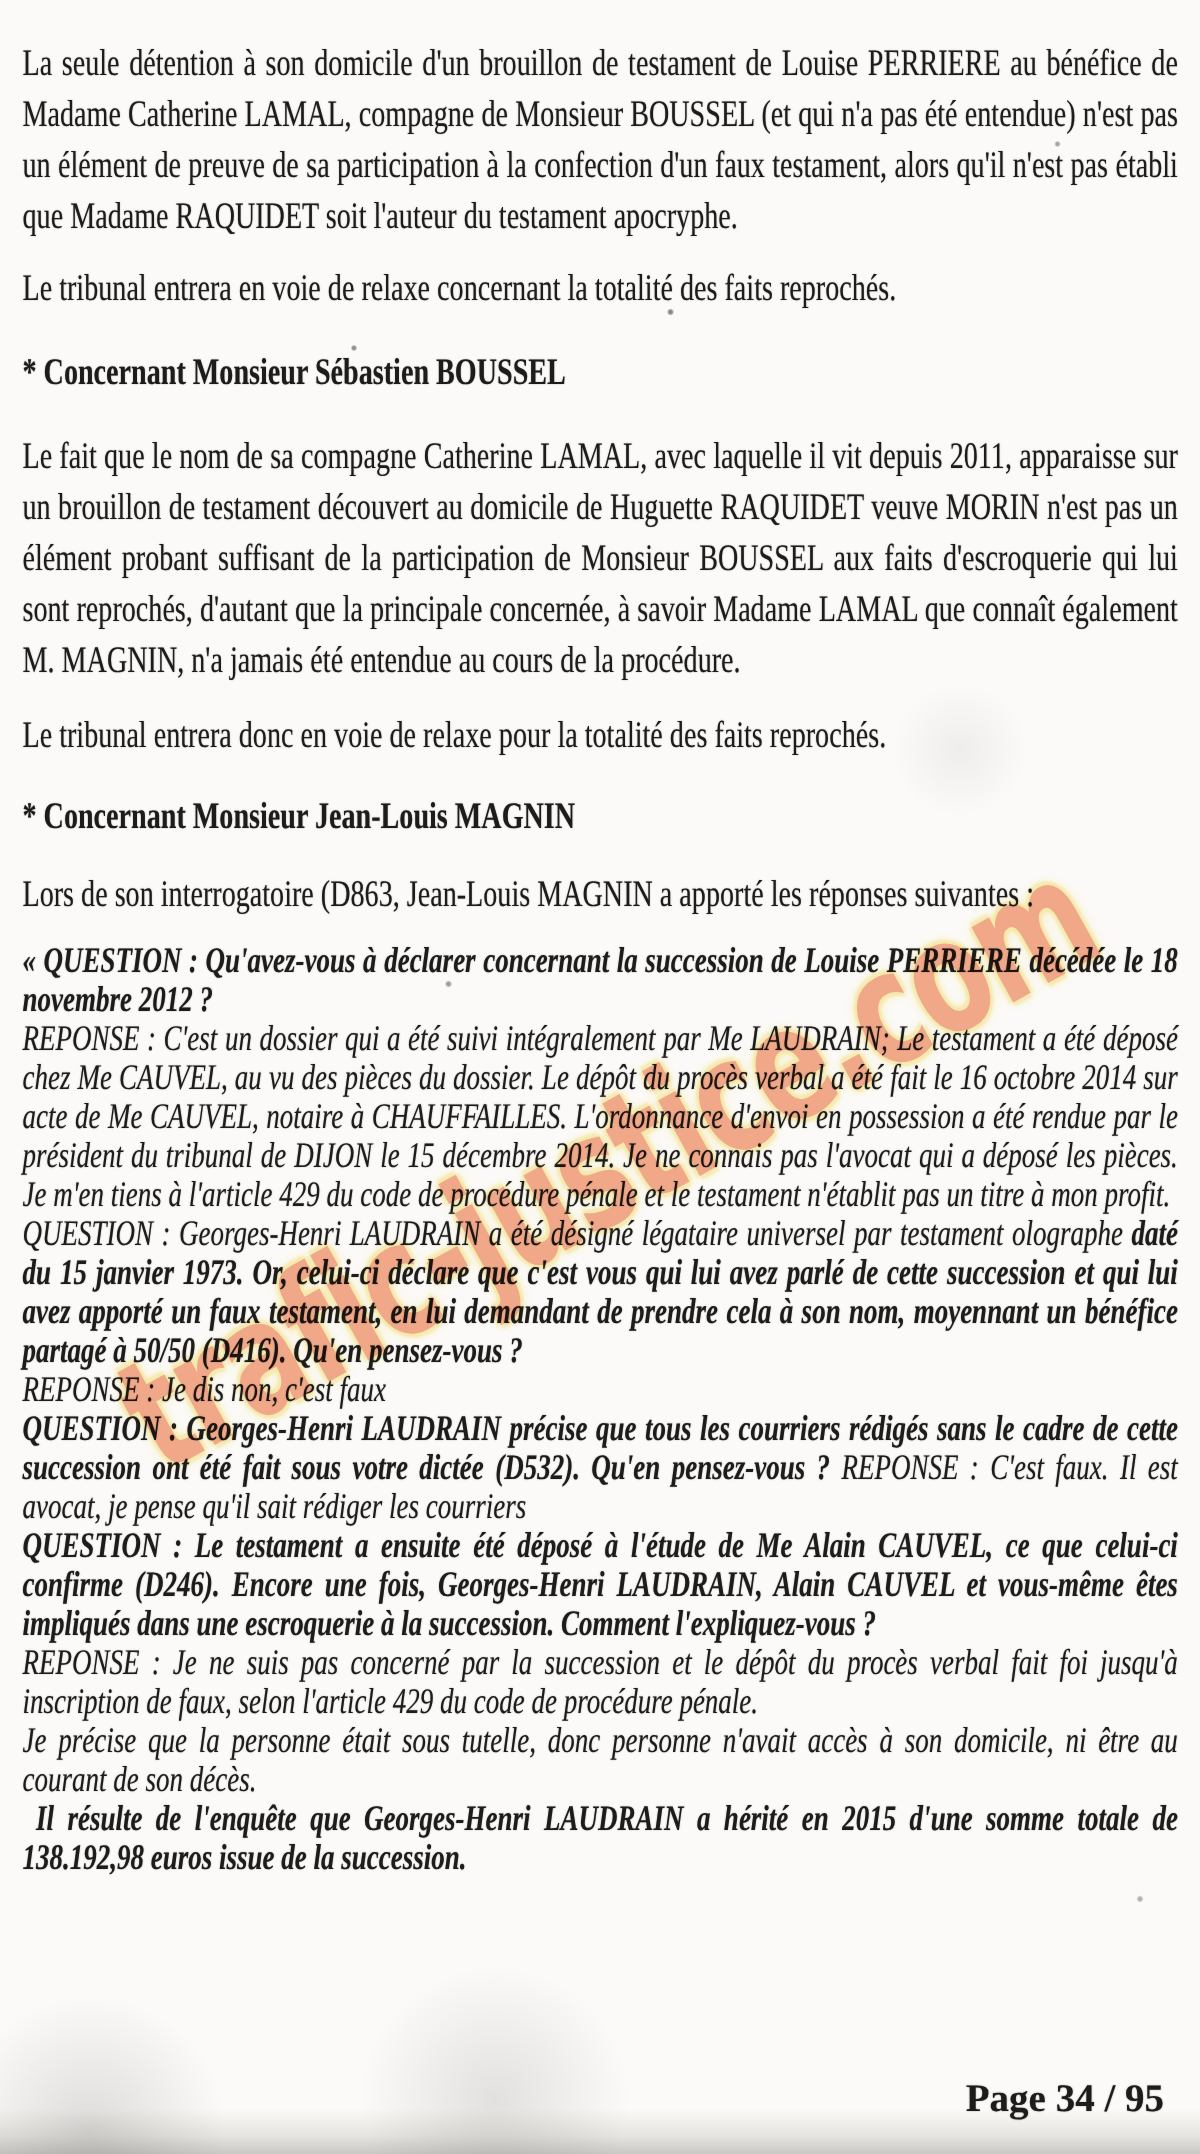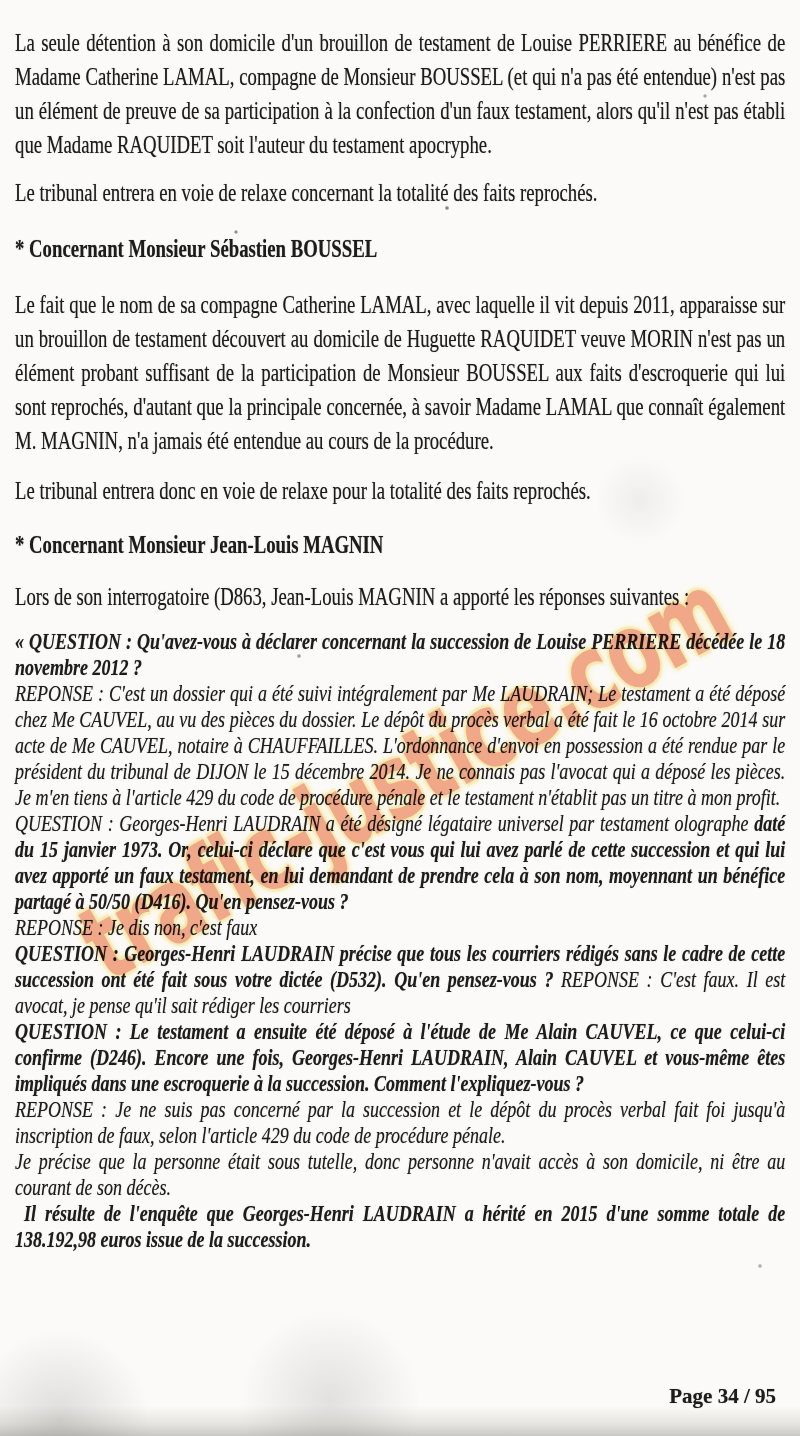--- a/index.html
+++ b/index.html
@@ -62,21 +62,21 @@
       3px 0 2px rgba(249,237,174,0.8),
       -3px 0 2px rgba(249,237,174,0.8),
       0 3px 2px rgba(249,237,174,0.8),
       0 -3px 2px rgba(249,237,174,0.8);
     mix-blend-mode:multiply;
     pointer-events:none;
     z-index:3;
   }
   .page-number {
     position:absolute; right:24px; top:1384px;
-    font-size:21px; font-weight:bold;
+    font-size:26px; font-weight:bold;
     text-shadow:0 0 1px rgba(30,30,30,0.5);
     z-index:2;
   }
 </style>
 </head>
 <body>
 
 <div class="paper">
   <div class="doc" id="doc">
       <p class="par body"><span class="seg">La seule détention à son domicile d'un brouillon de testament de Louise PERRIERE au bénéfice de Madame Catherine LAMAL, compagne de Monsieur BOUSSEL (et qui n'a pas été entendue)  n'est pas un élément de preuve de sa participation à la confection d'un faux testament, alors qu'il n'est pas établi que Madame RAQUIDET soit l'auteur du testament apocryphe.</span></p>

